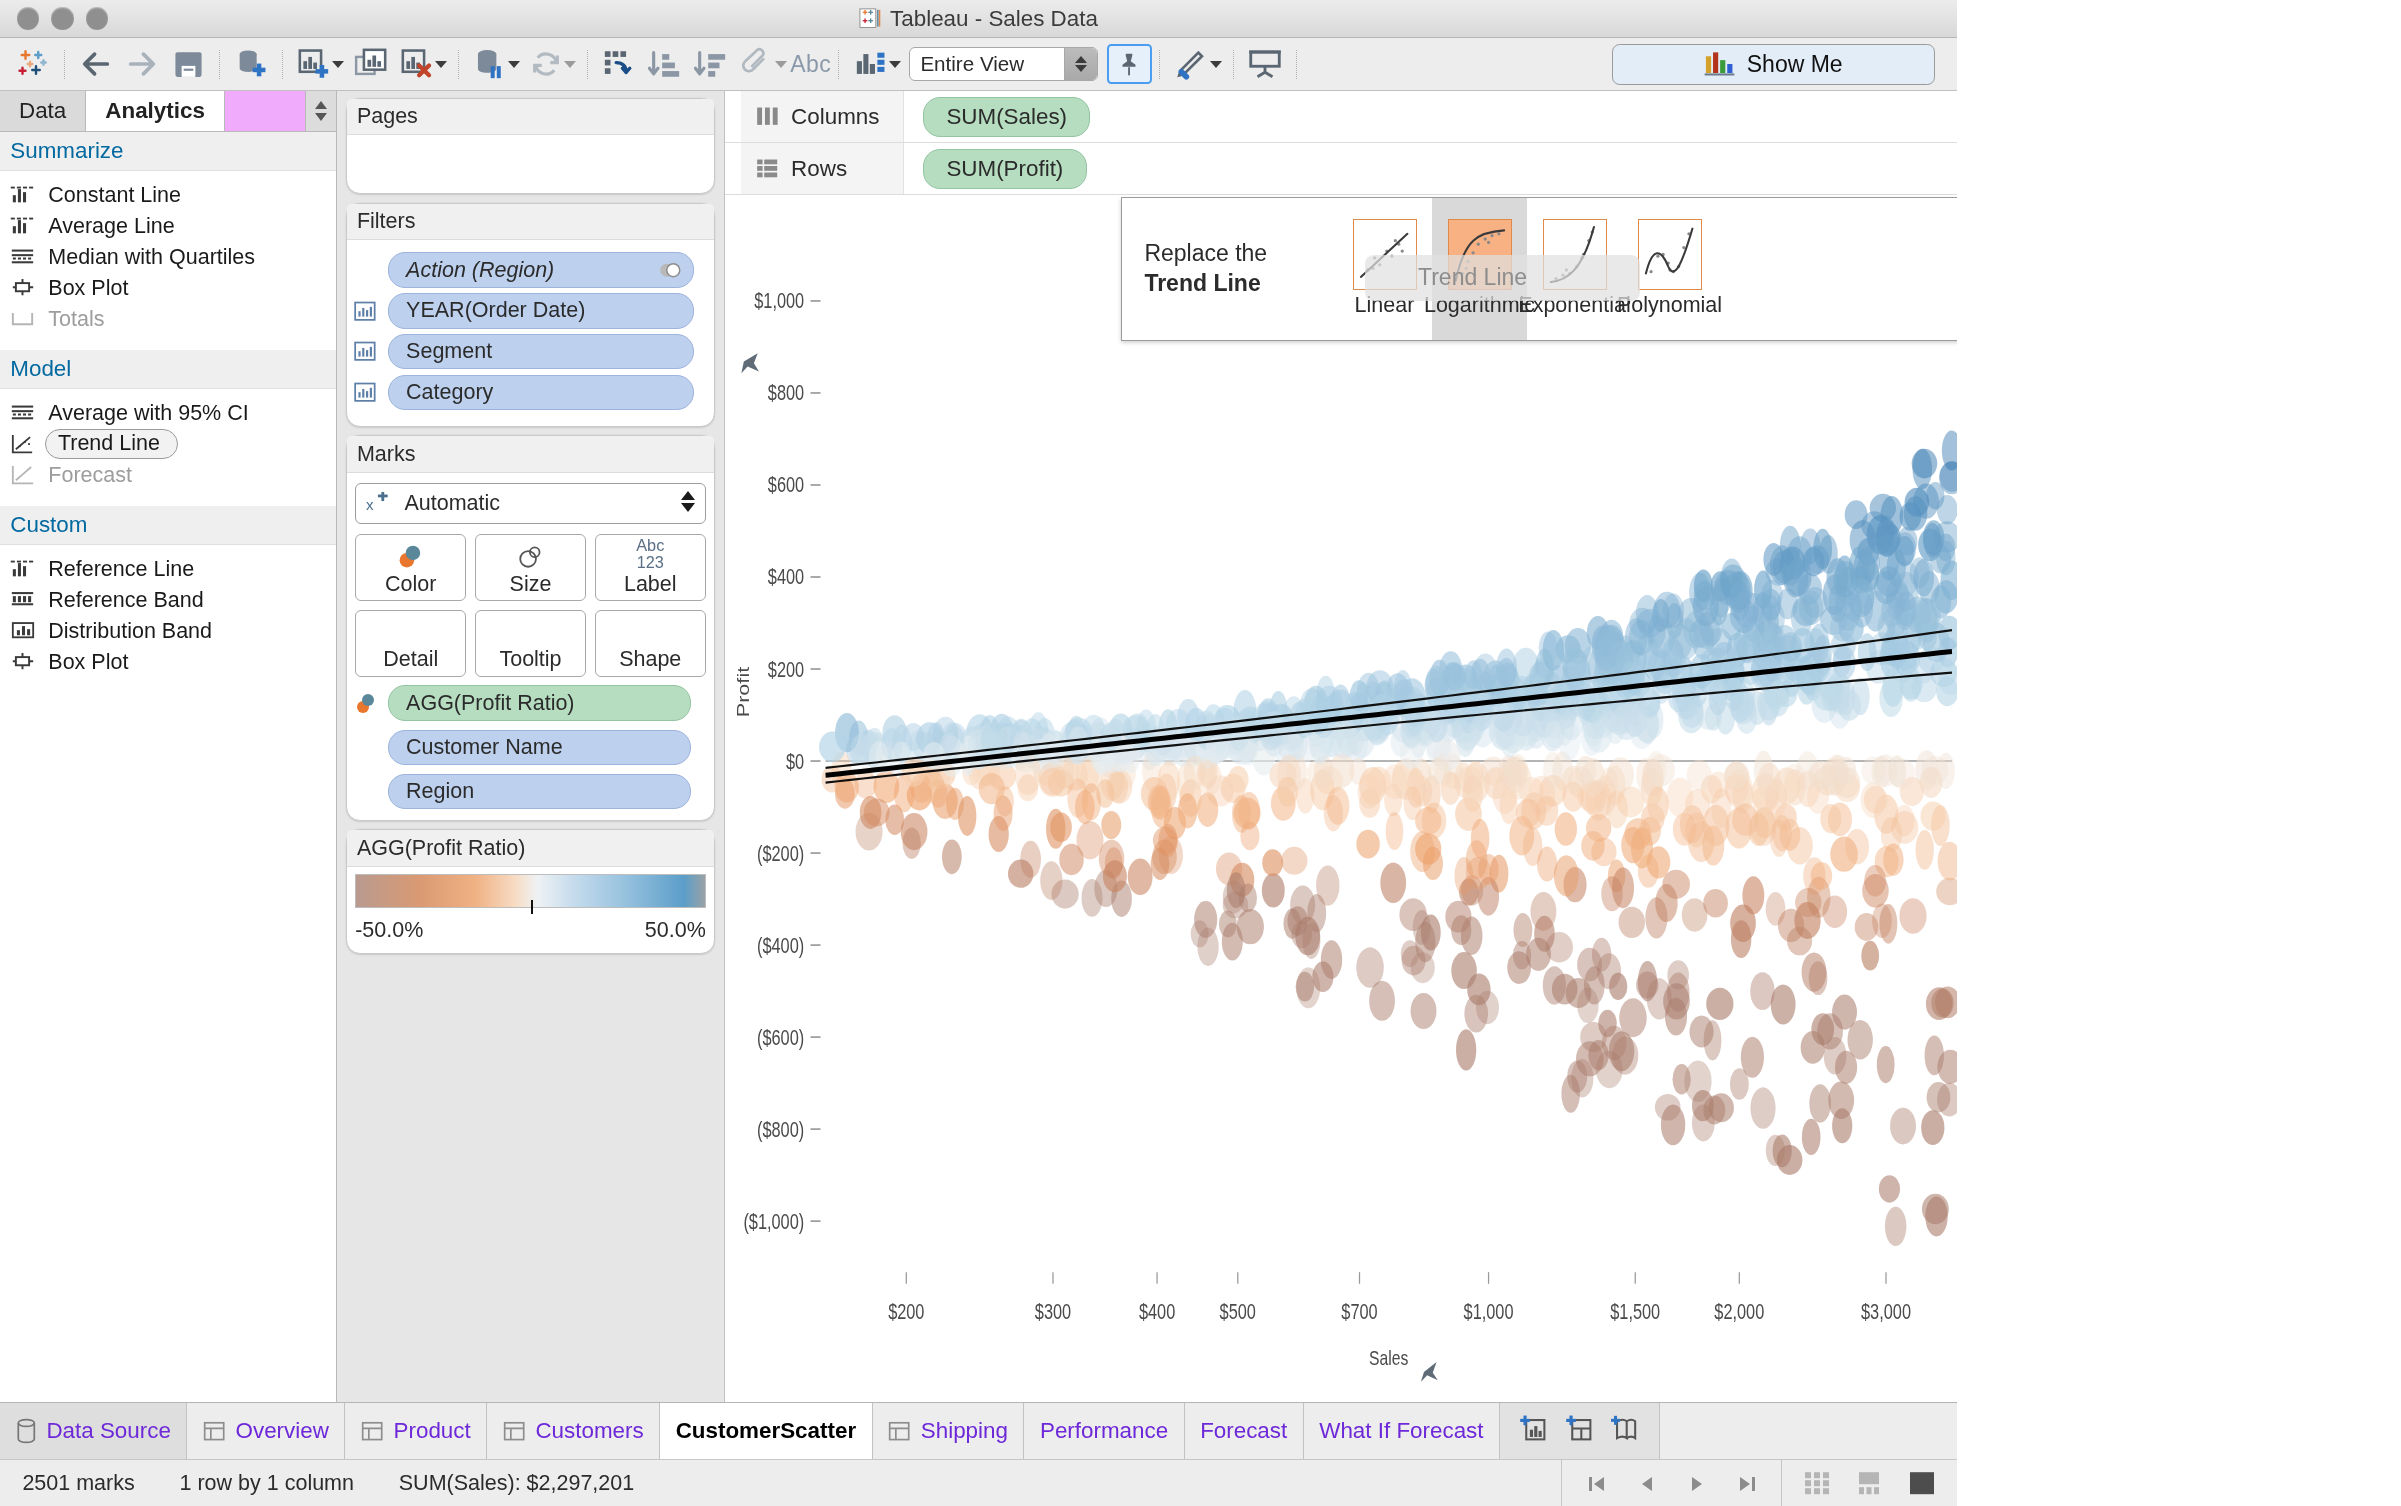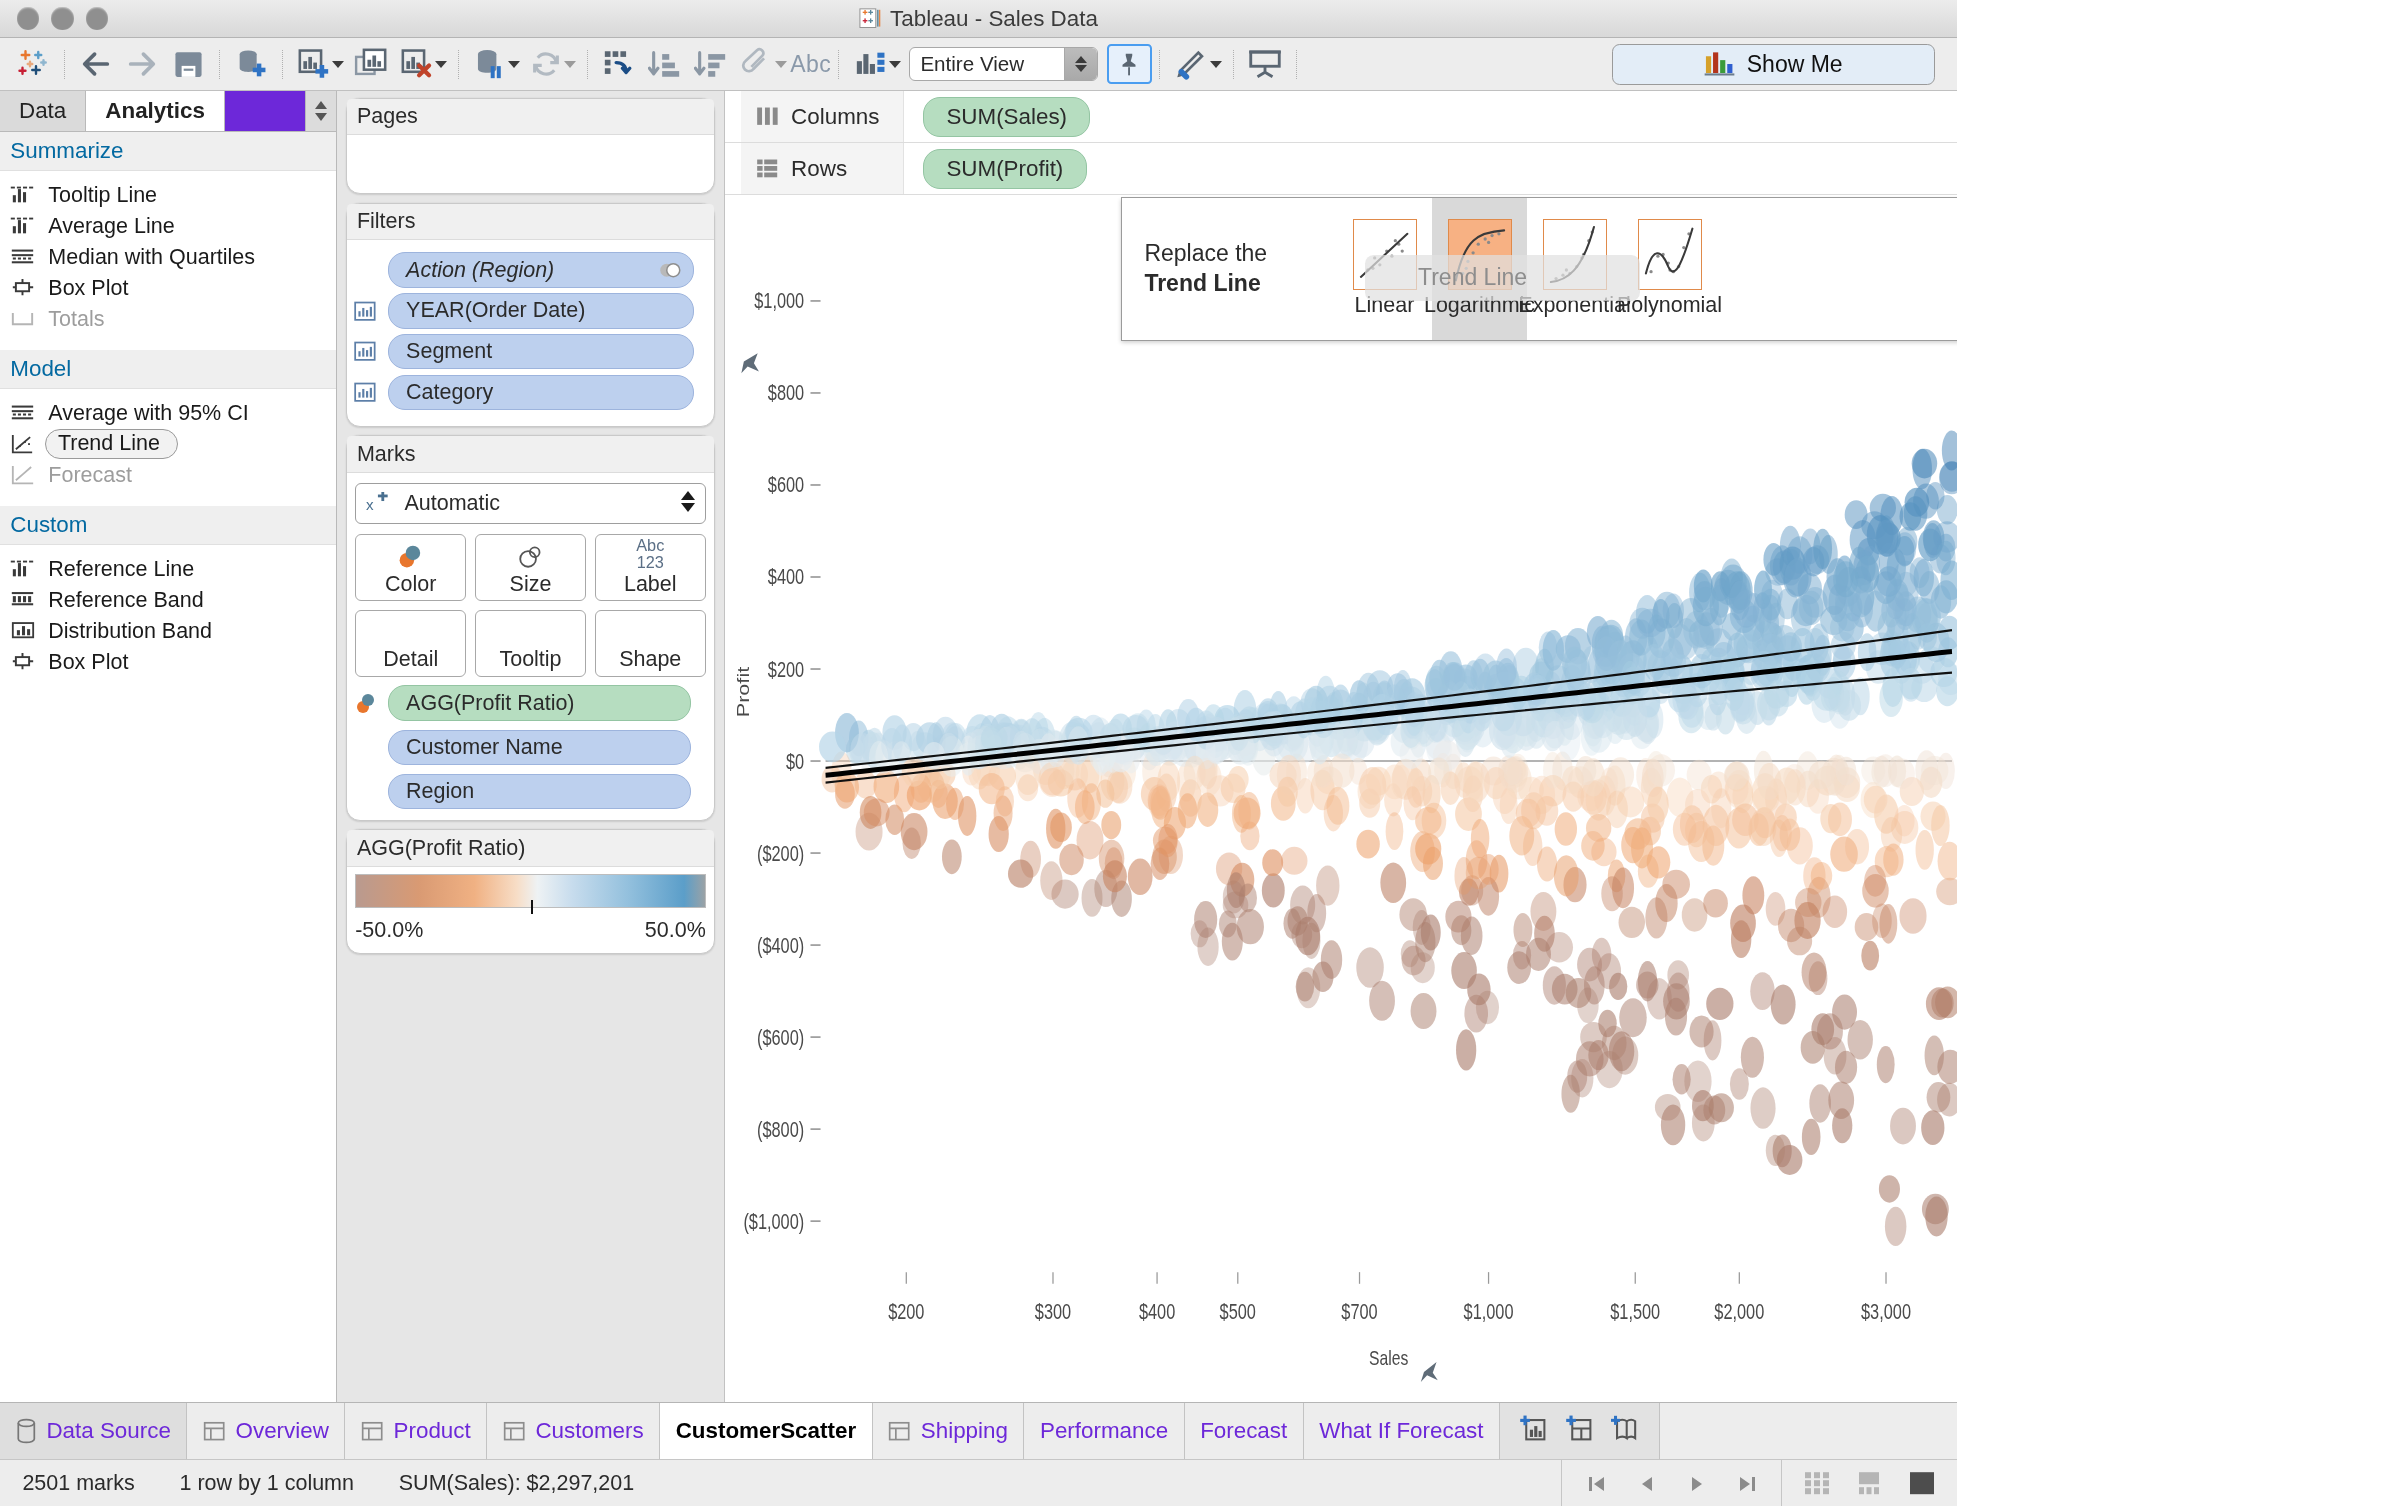--- a/index.html
+++ b/index.html
@@ -64,21 +64,21 @@
     background:#e3edf7; display:flex;align-items:center;justify-content:center;gap:12px;
     font-size:23px;color:#111;
   }
 
   
   .main{ flex:1; display:flex; min-height:0; }
 
   
   .leftpane{ width:337px; flex:0 0 337px; background:#fff; border-right:0.9px solid #b9b9b9;
              display:flex;flex-direction:column;}
-  .lp-tabs{ height:41px;flex:0 0 41px;display:flex;align-items:stretch;background:#6d28d9;
+  .lp-tabs{ height:41px;flex:0 0 41px;display:flex;align-items:stretch;background:#f0abfc;
             border-bottom:0.9px solid #b9b9b9; position:relative;}
   .lp-tab{ display:flex;align-items:center;justify-content:center;font-size:22.4px;color:#222;
            padding:0 19px;}
   .lp-tab.inactive{ background:#dadada; border-right:0.9px solid #b9b9b9;}
   .lp-tab.active{ background:#fff; font-weight:bold; border-right:0.9px solid #b9b9b9;}
   .lp-sortbtn{ margin-left:auto;width:31px;display:flex;flex-direction:column;align-items:center;
                justify-content:center;gap:3.4px;background:#dcdcdc;border-left:0.9px solid #b9b9b9;}
   .lp-sortbtn i{width:0;height:0;border-left:6.9px solid transparent;border-right:6.9px solid transparent;}
   .lp-sortbtn i.up{border-bottom:8.6px solid #555;}
   .lp-sortbtn i.dn{border-top:8.6px solid #555;}
@@ -456,21 +456,21 @@
                 <g fill="#3a3a3a">
                   <rect x="2" y="11" width="3" height="7"></rect>
                   <rect x="7" y="5" width="3" height="13"></rect>
                   <rect x="12" y="8" width="3" height="10"></rect>
          <rect x="0" y="2.6" width="4" height="1.8"></rect>
                   <rect x="6" y="2.6" width="4" height="1.8"></rect>
                   <rect x="12" y="2.6" width="4" height="1.8"></rect>
                   <rect x="18" y="2.6" width="4" height="1.8"></rect>
                 </g>
               </svg>
-              <span class="lbl">Tooltip Line</span>
+              <span class="lbl">Constant Line</span>
             </div>
             <div class="an-item">
               <svg class="aicon" viewBox="0 0 24 22">
                 <g fill="#3a3a3a">
                   <rect x="2" y="11" width="3" height="7"></rect>
                   <rect x="7" y="5" width="3" height="13"></rect>
                   <rect x="12" y="8" width="3" height="10"></rect>
          <rect x="0" y="2.6" width="4" height="1.8"></rect>
                   <rect x="6" y="2.6" width="4" height="1.8"></rect>
                   <rect x="12" y="2.6" width="4" height="1.8"></rect>

